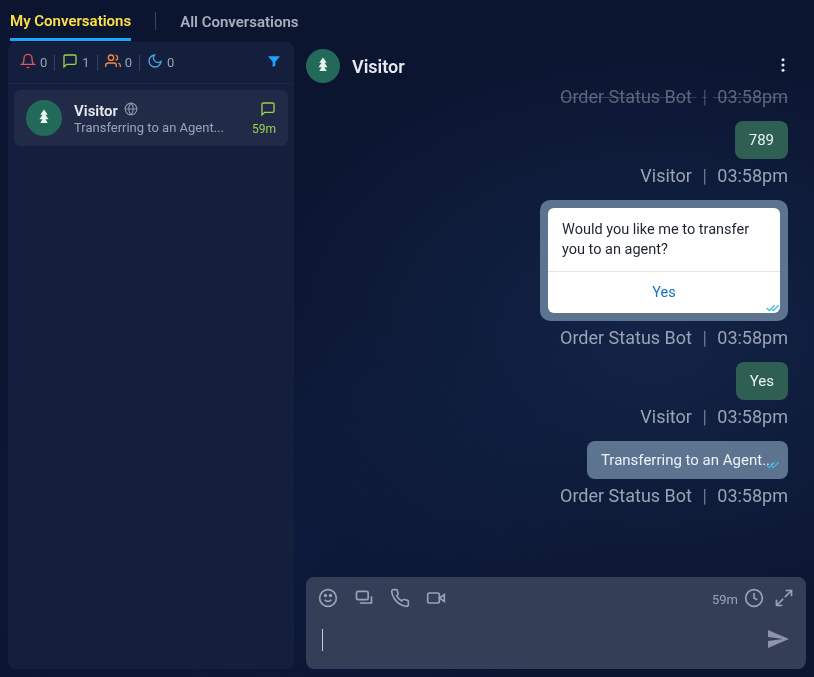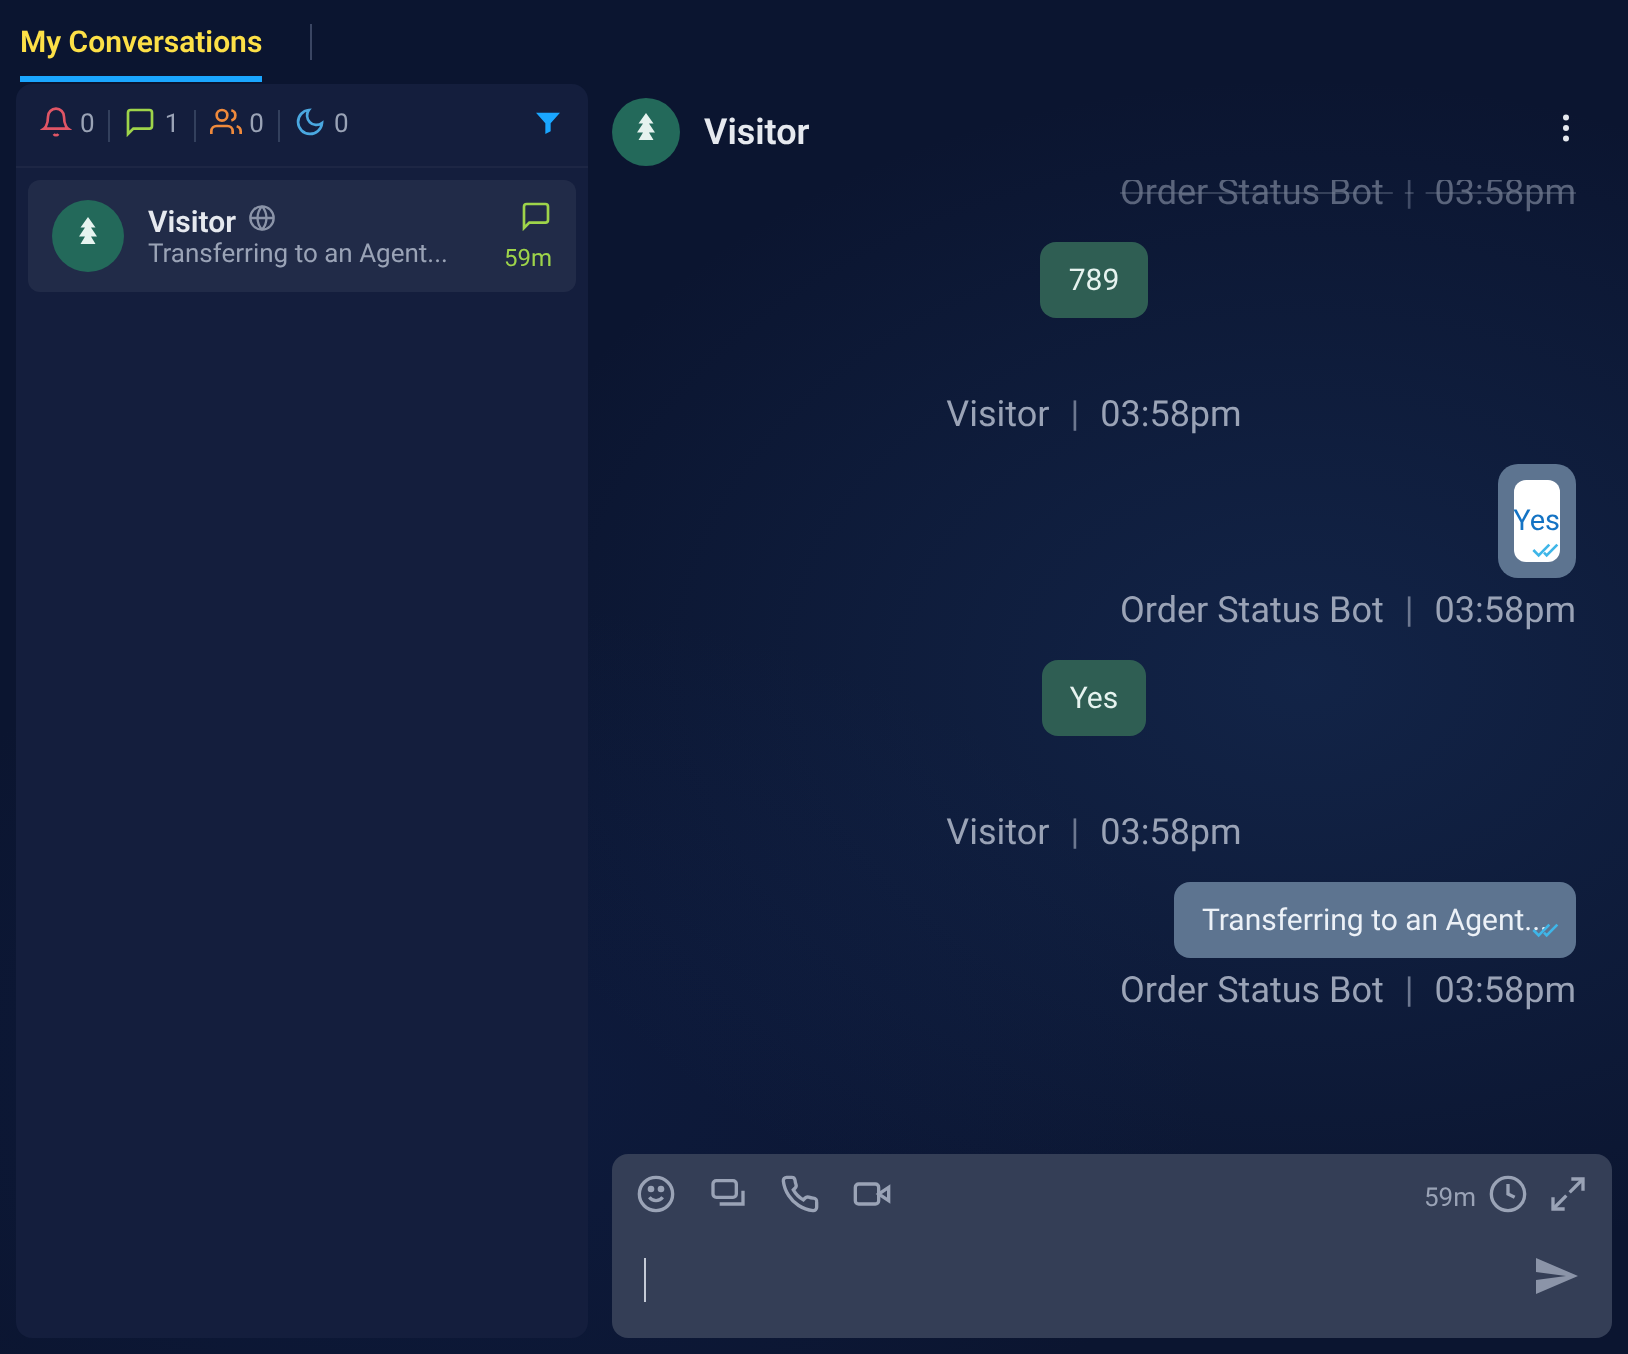--- a/index.html
+++ b/index.html
@@ -127,21 +127,21 @@
     overflow-y: auto;
     padding: 0 18px 12px 0;
   }
 
   
   .chat-scroll::-webkit-scrollbar { width: 10px; }
   .chat-scroll::-webkit-scrollbar-thumb { background: #3a4a6d; border-radius: 5px; }
   .chat-scroll::-webkit-scrollbar-track { background: transparent; }
 
   .msg-row { display: flex; flex-direction: column; margin-top: 14px; }
-  .msg-row.left { align-items: center; gap: 32px; }
+  .msg-row.left { align-items: flex-end; }
   .msg-row.right { align-items: flex-end; }
 
   .bubble-visitor {
     background: #2f5e53;
     color: #e6f3ef;
     padding: 10px 14px;
     border-radius: 8px;
     font-size: 15px;
     max-width: 70%;
   }
@@ -240,20 +240,21 @@
   .stat-chat  { color: #9ed44a; }
   .stat-group { color: #f08a3c; }
   .stat-moon  { color: #4aa8e0; }
 </style>
 </head>
 <body>
 
 <div class="top-tabs">
   <div class="tab active">My Conversations</div>
   <div class="tab-divider"></div>
+  <div class="tab inactive">All Conversations</div>
 </div>
 
 <div class="layout">
 
   <div class="sidebar">
 
     <div class="filter-bar">
       <span class="filter-stat stat-bell">
         <span>
           <svg viewBox="0 0 24 24" fill="none" stroke="currentColor" stroke-width="2">
@@ -377,20 +378,21 @@
           <div class="meta">
             <span>Visitor</span>
             <span class="sep">|</span>
             <span>03:58pm</span>
           </div>
         </div>
 
         <div class="msg-row right">
           <div class="card-outer">
             <div class="card">
+              <div class="card-q">Would you like me to transfer you to an agent?</div>
               <div class="card-opt">Yes</div>
             </div>
             <span class="read-ticks">
               <svg viewBox="0 0 24 16" fill="none" stroke="currentColor" stroke-width="2">
                   <path d="M1 8l4 4L13 4"></path>
                   <path d="M9 10l2 2L19 4"></path>
                 </svg>
             </span>
           </div>
           <div class="meta">

